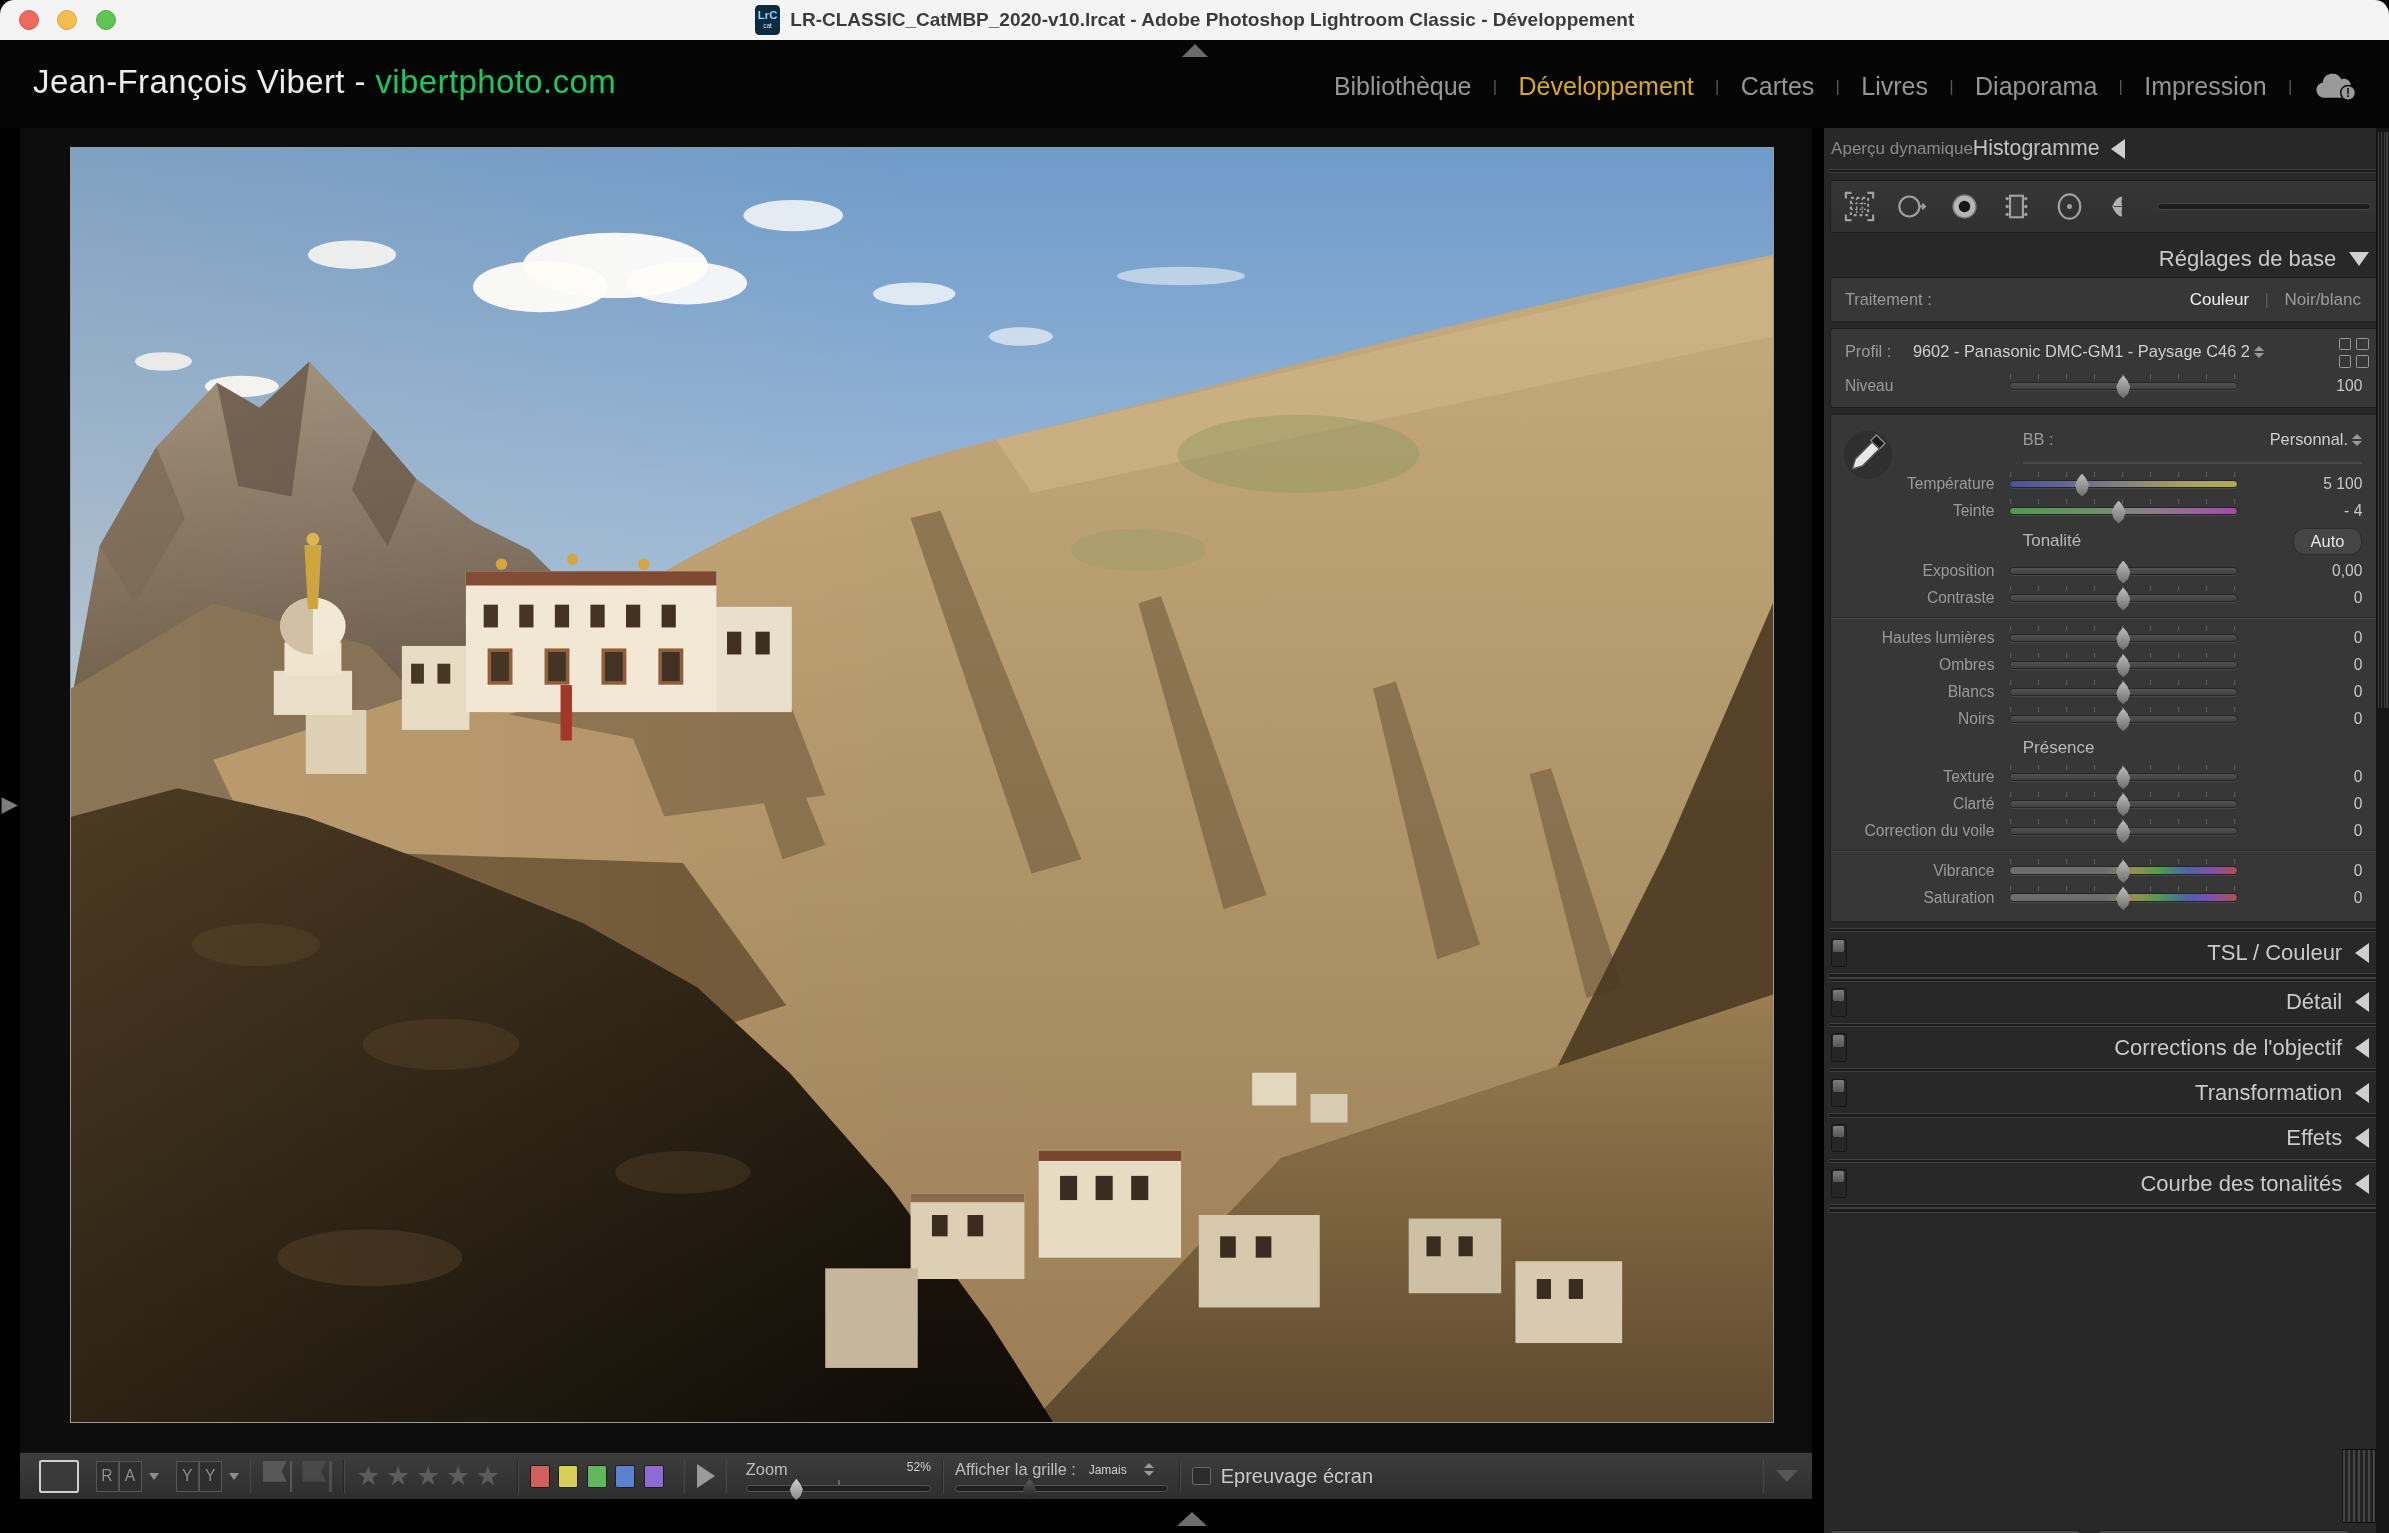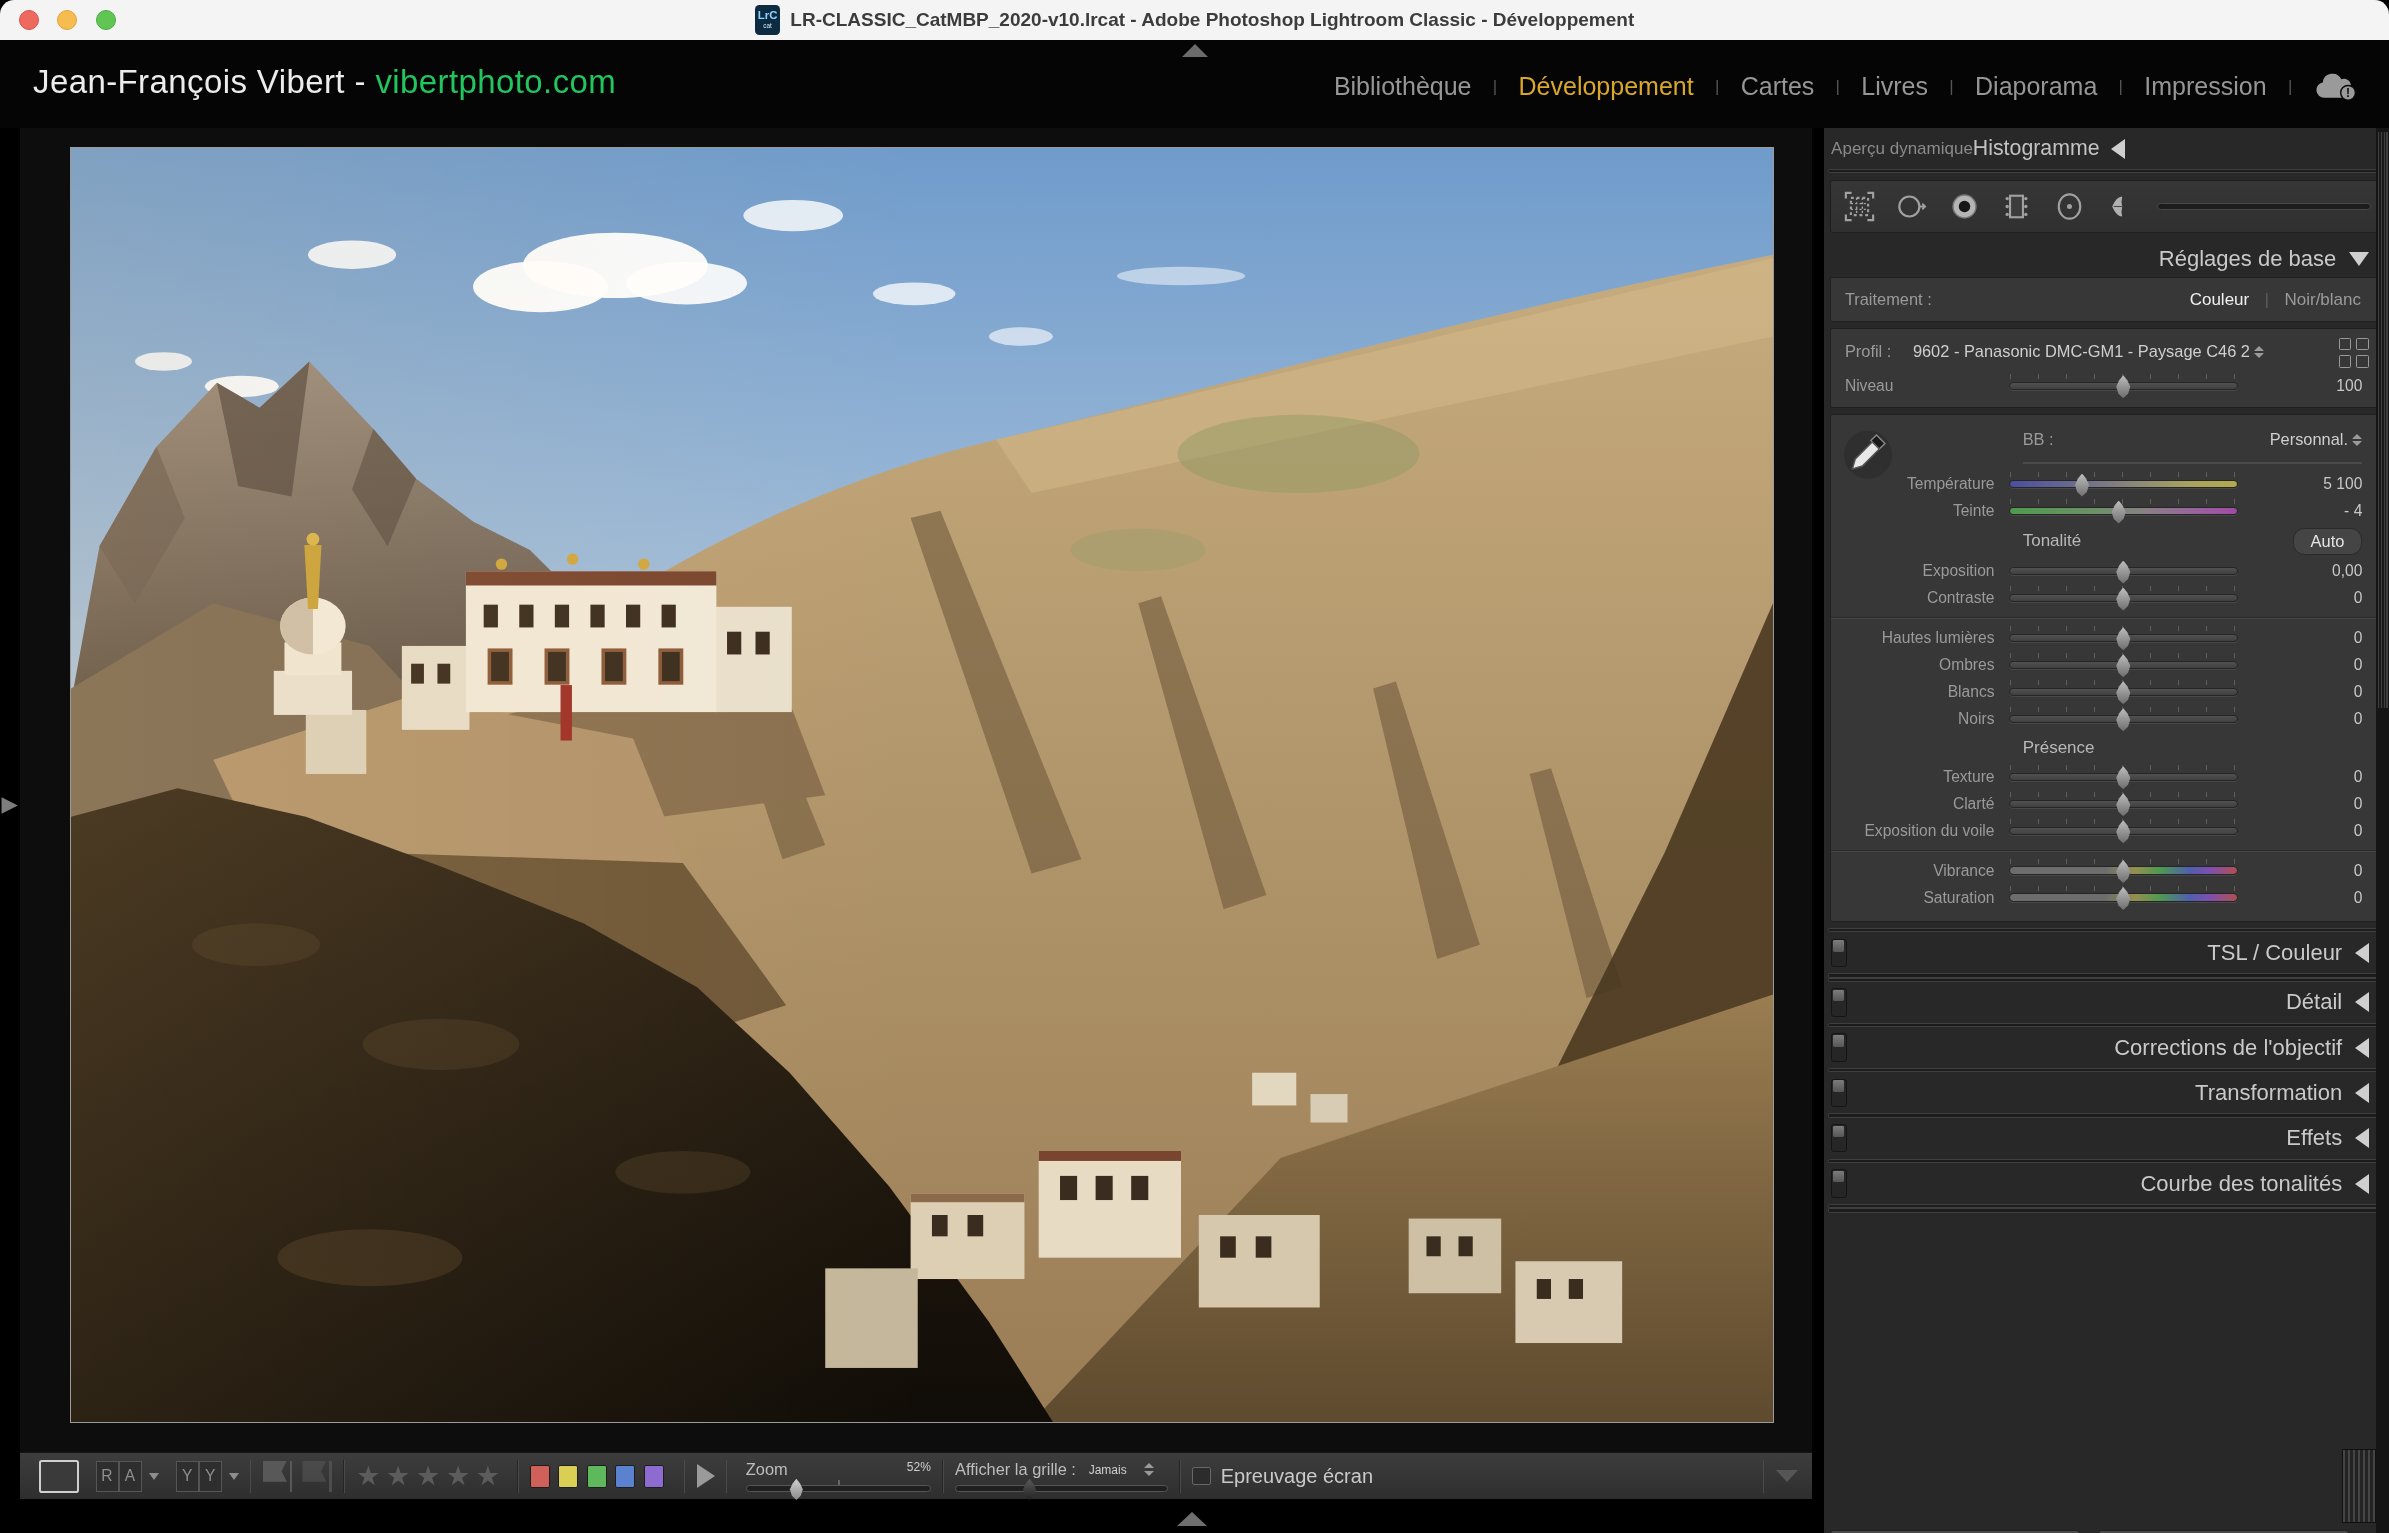--- a/index.html
+++ b/index.html
@@ -630,21 +630,21 @@
     <div class="srow">
       <div class="slabel">Clarté</div>
       <div class="trackwrap">
         <div class="ticks"></div>
         <div class="track"></div>
         <div class="handle" style="left:50%"></div>
       </div>
       <div class="sval">0</div>
     </div>
     <div class="srow">
-      <div class="slabel">Exposition du voile</div>
+      <div class="slabel">Correction du voile</div>
       <div class="trackwrap">
         <div class="ticks"></div>
         <div class="track"></div>
         <div class="handle" style="left:50%"></div>
       </div>
       <div class="sval">0</div>
     </div>
     <div class="inner-div"></div>
     <div class="srow">
       <div class="slabel">Vibrance</div>

